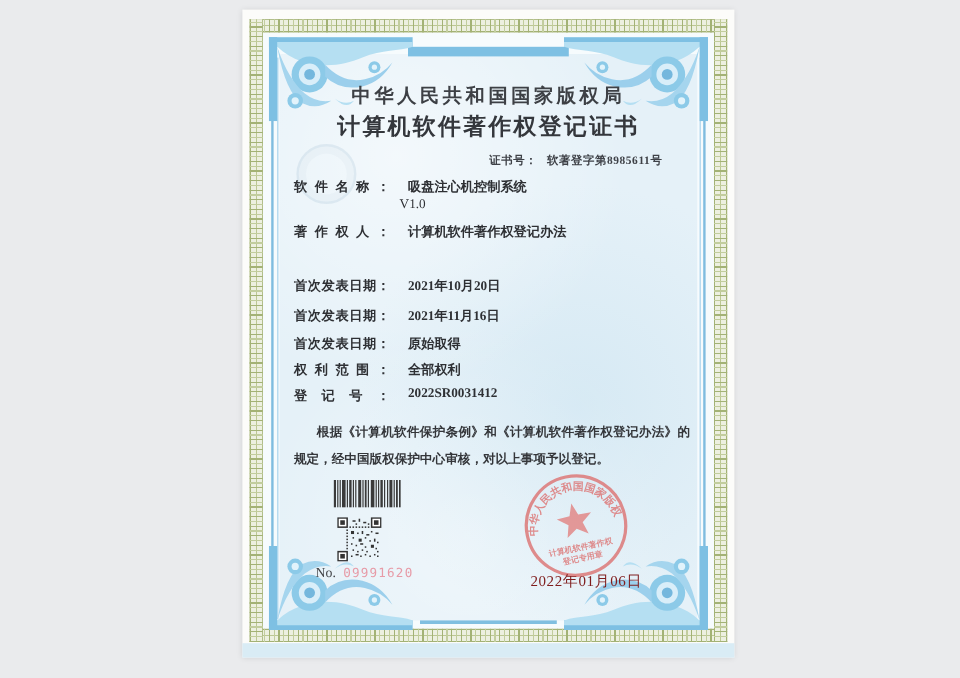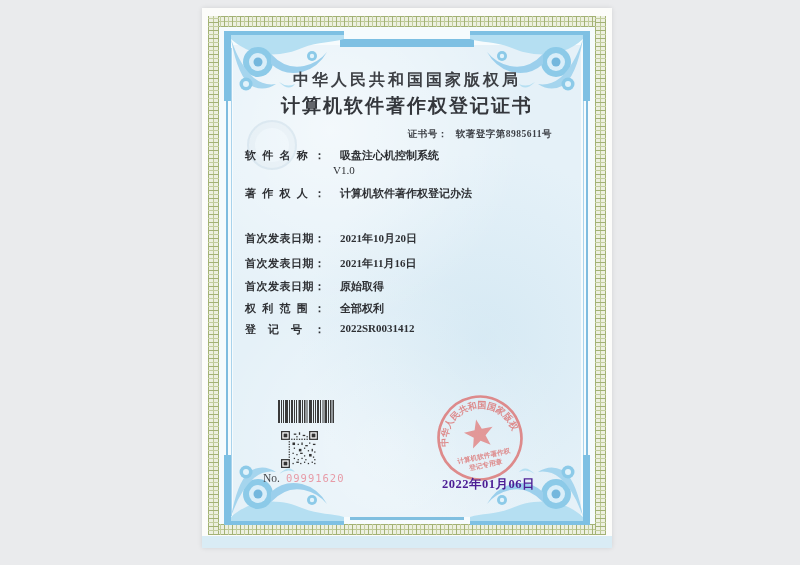--- a/index.html
+++ b/index.html
@@ -83,21 +83,21 @@
   .barcode{position:absolute;left:76px;top:392px;width:56px;height:23px;}
   .qr{position:absolute;left:79px;top:423px;width:37px;height:37px;}
   .serial{position:absolute;left:61px;top:464px;font-size:11.5px;color:#44464a;white-space:nowrap;}
   .serial .num{
     font-family:"DejaVu Sans Mono",monospace;font-size:10.5px;letter-spacing:1px;
     color:#e79ba7;margin-left:6px;text-align:center;
   }
   .seal{position:absolute;left:233px;top:385px;width:90px;height:90px;transform:rotate(-12deg);opacity:.88;}
   .issue-date{
     position:absolute;left:240px;top:468px;z-index:5;
-    font-size:12.5px;font-weight:700;letter-spacing:.5px;color:#4c1d95;white-space:nowrap;
+    font-size:12.5px;font-weight:400;letter-spacing:.5px;color:#7f1d1d;white-space:nowrap;
   }
 </style>
 </head>
 <body>
 
 <svg width="0" height="0" style="position:absolute" aria-hidden="true">
   <symbol id="flourish" viewBox="0 0 120 75">
     <rect x="0" y="5" width="120" height="8" fill="#7ec0e3"></rect>
     <rect x="0" y="5" width="7" height="70" fill="#7ec0e3"></rect>
     <path d="M7,13 C30,34 60,30 78,22 C95,15 108,17 120,13 L120,9 L7,9 Z" fill="#b5dff2"></path>
@@ -171,20 +171,21 @@
       <span class="lab">首次发表日期：</span><span class="val">原始取得</span>
     </div>
     <div class="frow r5">
       <span class="lab">权利范围：</span><span class="val">全部权利</span>
     </div>
     <div class="frow r6">
       <span class="lab">登记号：</span><span class="val">2022SR0031412</span>
     </div>
   </div>
 
+  <div class="statement">根据《计算机软件保护条例》和《计算机软件著作权登记办法》的规定，经中国版权保护中心审核，对以上事项予以登记。</div>
 
   <svg class="barcode" viewBox="0 0 56 23" preserveAspectRatio="none" fill="#3a3a3a">
     <rect x="0" width="2" height="23"></rect>
       <rect x="3" width="1" height="23"></rect>
       <rect x="5" width="1" height="23"></rect>
     <rect x="7" width="3" height="23"></rect>
       <rect x="11" width="1" height="23"></rect>
       <rect x="13" width="2" height="23"></rect>
     <rect x="16" width="1" height="23"></rect>
       <rect x="18" width="1" height="23"></rect>

